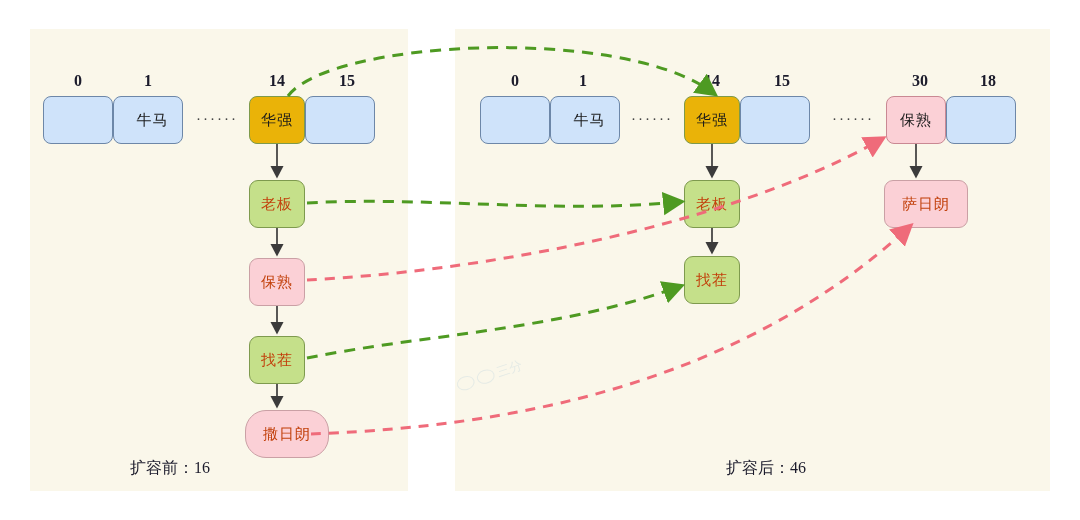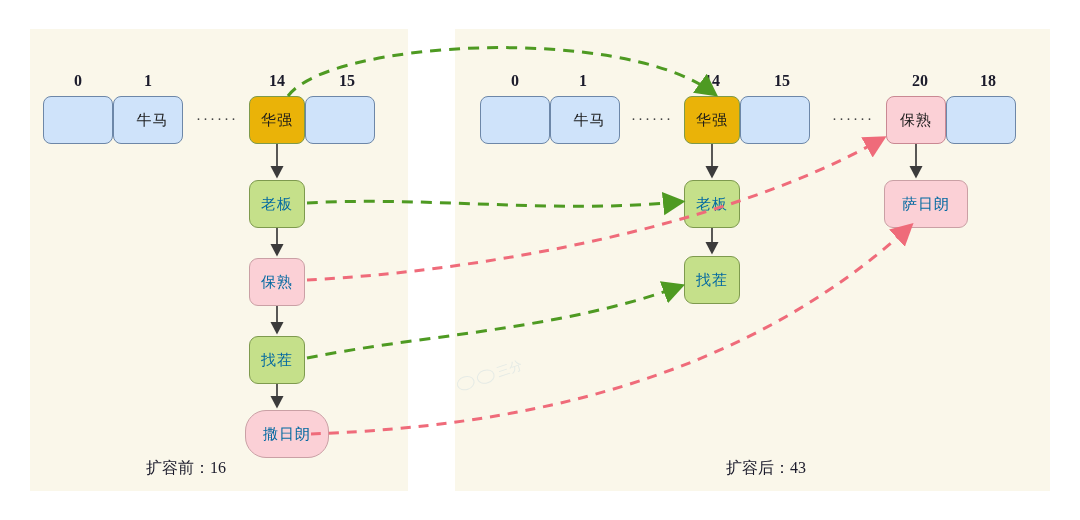--- a/index.html
+++ b/index.html
@@ -16,21 +16,21 @@
 
   .cell{position:absolute;box-sizing:border-box;border:1px solid #6b7a8f;
         border-radius:8px;display:flex;align-items:center;justify-content:center;
         font-size:15px;color:#1a1a1a;letter-spacing:1px;}
   .cell.blue{background:#cfe3fa;border-color:#6d87a8;padding-left:9px;}
   .cell.green{background:#eab308;border-color:#7d9a4c;}
   .cell.pink{background:#fbd0d6;border-color:#c98893;}
 
   .node{position:absolute;box-sizing:border-box;border:1px solid #7d8b6a;
         border-radius:9px;width:56px;height:48px;display:flex;align-items:center;
-        justify-content:center;font-size:15px;color:#0369a1;letter-spacing:1px;}
+        justify-content:center;font-size:15px;color:#c2410c;letter-spacing:1px;}
   .node.green{background:#c5e08a;border-color:#7e9a4e;}
   .node.pink{background:#fbd0d6;border-color:#caa0a5;}
   .node.wide{width:84px;font-family:Liberation Mono, monospace;}
 
   .idx{position:absolute;font-size:16px;color:#1b1b2b;font-weight:600;
        text-align:center;width:40px;}
 
   .dots{position:absolute;font-size:15px;color:#444;letter-spacing:2px;}
 
   .caption{position:absolute;font-size:16px;color:#1b1b2b;white-space:nowrap;}
@@ -58,44 +58,44 @@
   <div class="cell blue" style="left:113px;top:96px;width:70px;height:48px;">牛马</div>
   <div class="dots" style="left:196px;top:111px;">······</div>
   <div class="cell green" style="left:249px;top:96px;width:56px;height:48px;">华强</div>
   <div class="cell blue" style="left:305px;top:96px;width:70px;height:48px;"></div>
 
   <div class="node green" style="left:249px;top:180px;">老板</div>
   <div class="node pink" style="left:249px;top:258px;">保熟</div>
   <div class="node green" style="left:249px;top:336px;">找茬</div>
   <div class="node pink wide" style="left:245px;top:410px;border-radius:21px;">撒日朗</div>
 
-  <div class="caption" style="left:146px;top:458px;text-align:center;">扩容前：16</div>
+  <div class="caption" style="left:130px;top:458px;text-align:center;">扩容前：16</div>
 
   <div class="idx" style="left:495px;top:72px;">0</div>
   <div class="idx" style="left:563px;top:72px;">1</div>
   <div class="idx" style="left:692px;top:72px;">14</div>
   <div class="idx" style="left:762px;top:72px;">15</div>
-  <div class="idx" style="left:900px;top:72px;">20</div>
+  <div class="idx" style="left:900px;top:72px;">30</div>
   <div class="idx" style="left:968px;top:72px;">18</div>
 
   <div class="cell blue" style="left:480px;top:96px;width:70px;height:48px;"></div>
   <div class="cell blue" style="left:550px;top:96px;width:70px;height:48px;">牛马</div>
   <div class="dots" style="left:631px;top:111px;">······</div>
   <div class="cell green" style="left:684px;top:96px;width:56px;height:48px;">华强</div>
   <div class="cell blue" style="left:740px;top:96px;width:70px;height:48px;"></div>
   <div class="dots" style="left:832px;top:111px;">······</div>
   <div class="cell pink" style="left:886px;top:96px;width:60px;height:48px;">保熟</div>
   <div class="cell blue" style="left:946px;top:96px;width:70px;height:48px;"></div>
 
   <div class="node green" style="left:684px;top:180px;">老板</div>
   <div class="node green" style="left:684px;top:256px;">找茬</div>
 
   <div class="node pink wide" style="left:884px;top:180px;">萨日朗</div>
 
-  <div class="caption" style="left:726px;top:458px;">扩容后：43</div>
+  <div class="caption" style="left:726px;top:458px;">扩容后：46</div>
 
   <div class="wmark">
     <span class="blob"></span>
     <span class="blob"></span>
     <span>三分</span>
   </div>
 
   <svg class="edges">
     <defs>
       <marker id="ahBlack" markerWidth="9" markerHeight="9" refX="6" refY="4.5" orient="auto">

